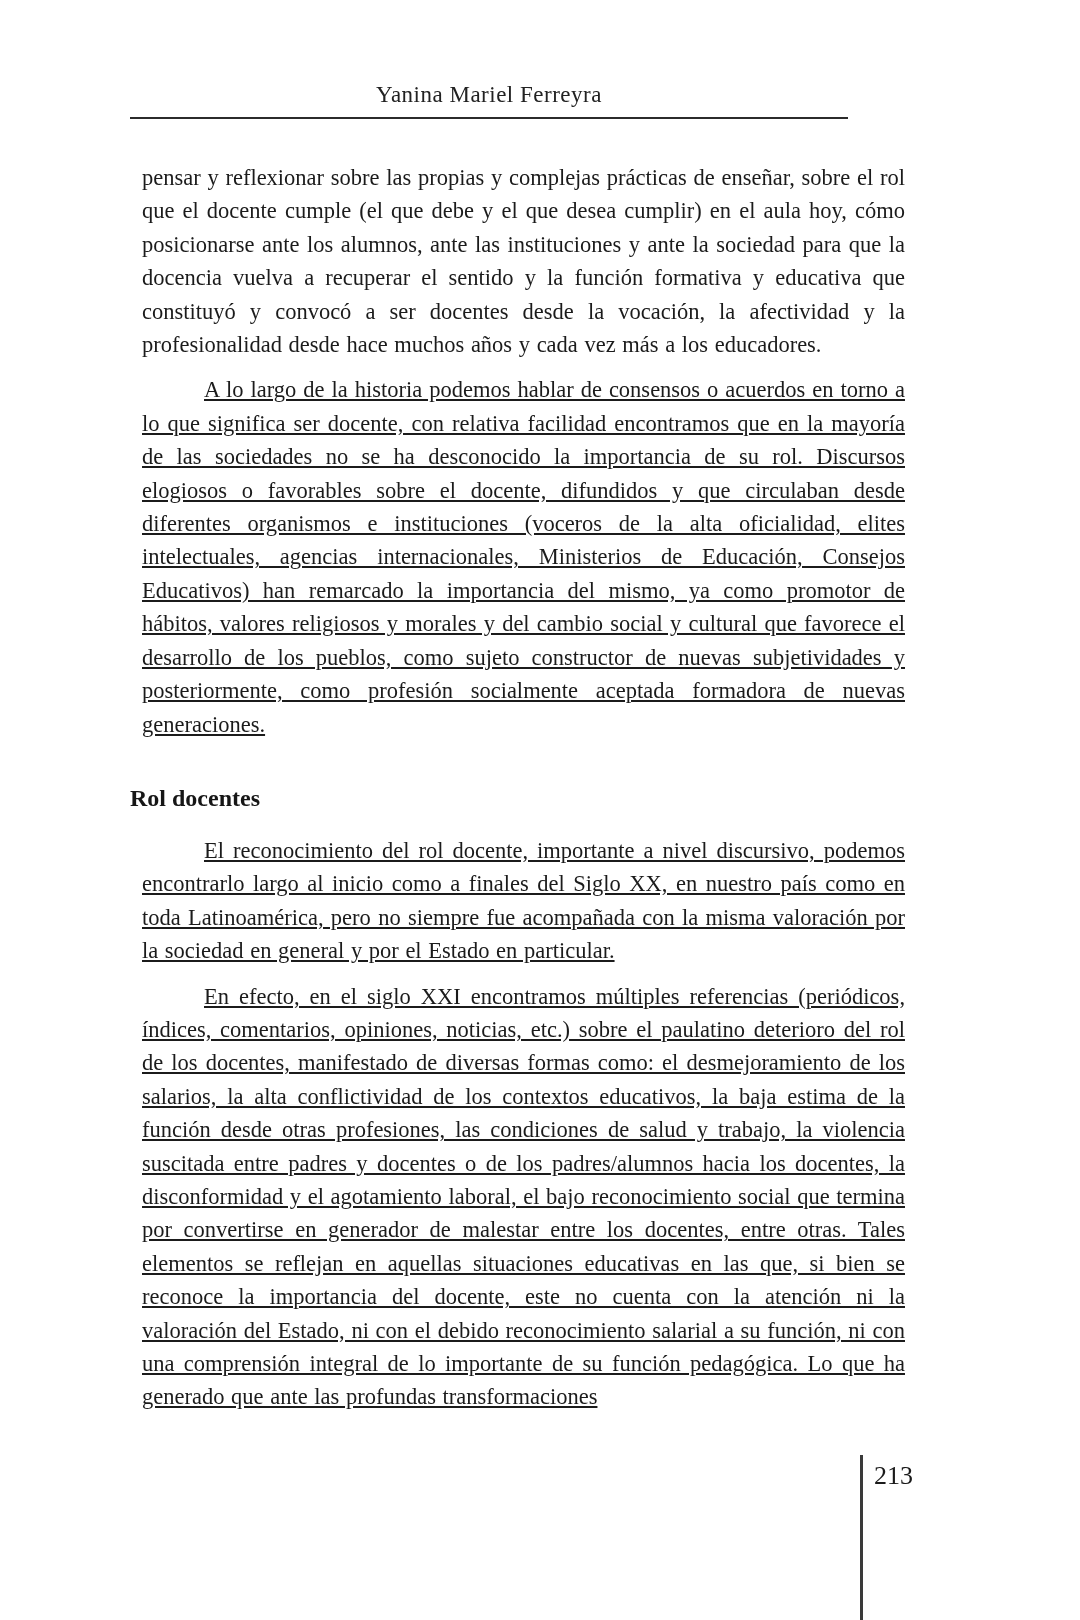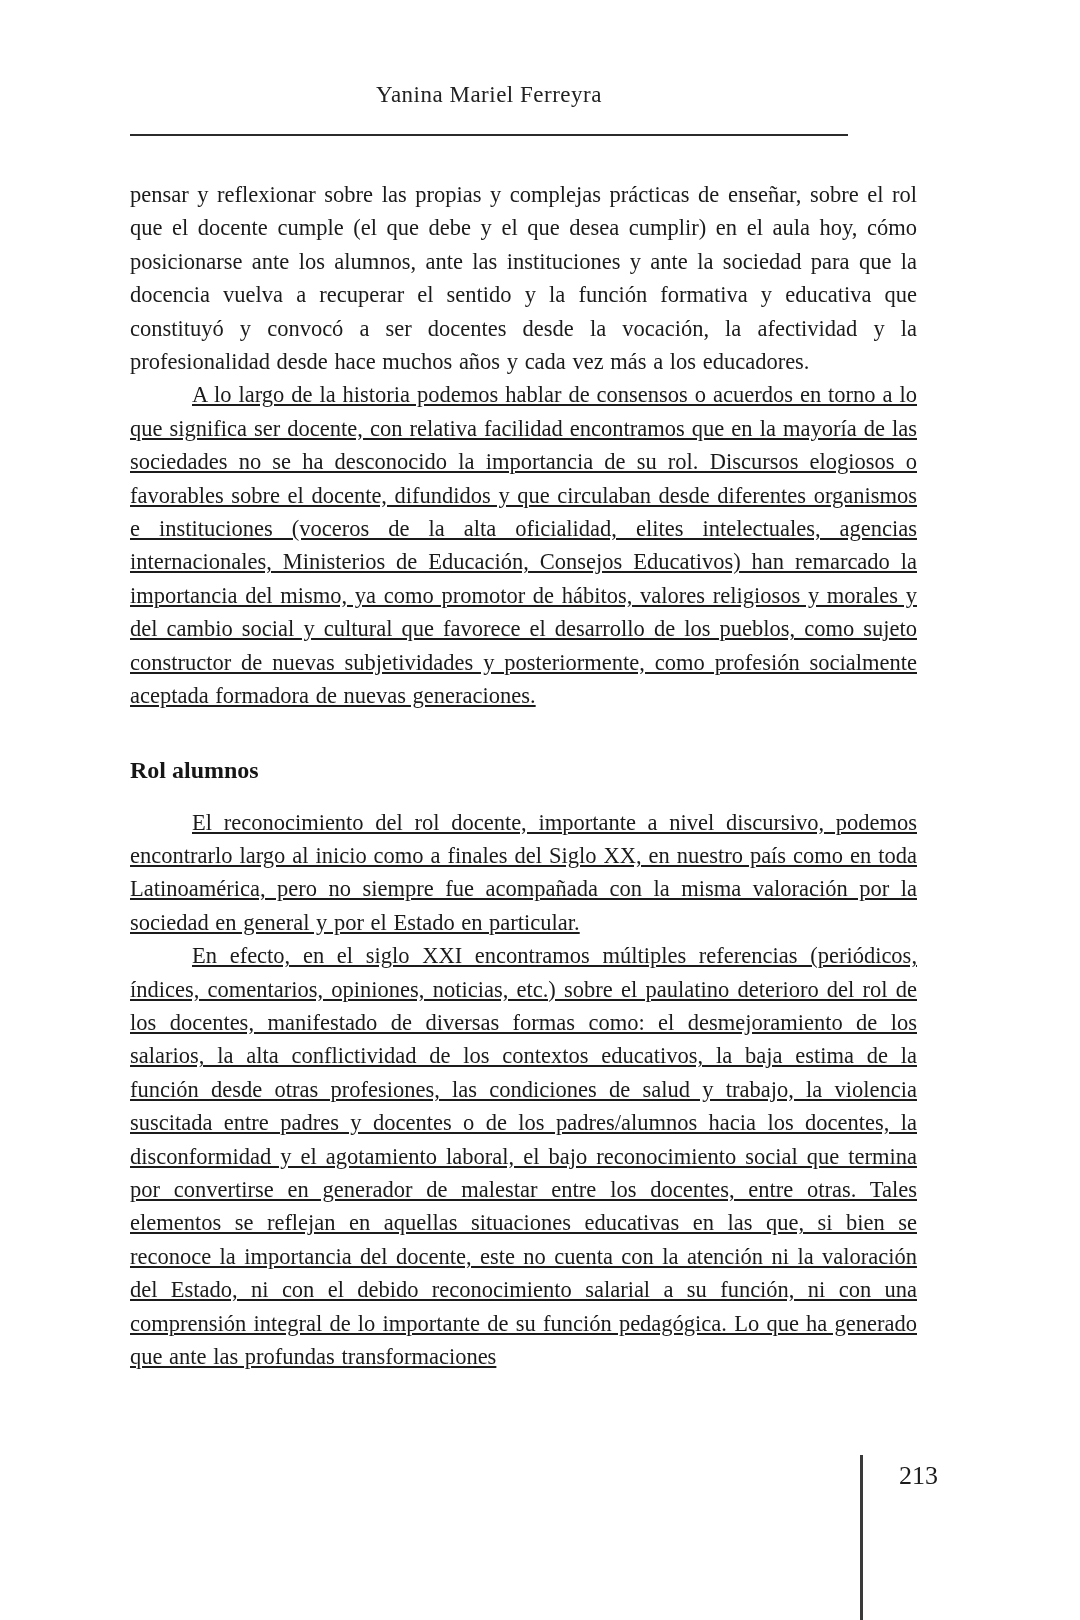--- a/index.html
+++ b/index.html
@@ -14,31 +14,31 @@
     background: #ffffff;
     box-sizing: border-box;
     padding: 82px 163px 0 130px;
     font-family: "Liberation Serif", "DejaVu Serif", serif;
     color: #1b1b1b;
     overflow: hidden;
   }
   .running-header-block {
     width: 718px;
     text-align: center;
-    padding-bottom: 26px;
+    padding-bottom: 9px;
     border-bottom: 2px solid #2b2b2b;
     margin-bottom: 42px;
   }
   .running-header {
     font-size: 23px;
     letter-spacing: 0.5px;
     color: #222222;
   }
   .body-text p {
-    margin: 0;
+    margin: 12px;
     font-size: 22.5px;
     line-height: 33.4px;
     text-align: justify;
     word-spacing: 1px;
   }
   .body-text p.indent {
     text-indent: 62px;
     text-decoration: underline;
   }
   .section-heading {
@@ -61,37 +61,36 @@
     width: 3px;
     height: 165px;
     background: #3a3a3a;
   }
   .page-number {
     position: absolute;
     left: 874px;
     top: 6px;
     font-size: 26px;
     color: #1b1b1b;
-    margin-left: 25px;
   }
 </style>
 </head>
 <body>
 
 <div class="page">
 
   <div class="running-header-block">
     <span class="running-header">Yanina Mariel Ferreyra</span>
   </div>
 
   <div class="body-text">
     <p>pensar y reflexionar sobre las propias y complejas prácticas de enseñar, sobre el rol que el docente cumple (el que debe y el que desea cumplir) en el aula hoy, cómo posicionarse ante los alumnos, ante las instituciones y ante la sociedad para que la docencia vuelva a recuperar el sentido y la función formativa y educativa que constituyó y convocó a ser docentes desde la vocación, la afectividad y la profesionalidad desde hace muchos años y cada vez más a los educadores.</p>
     <p class="indent">A lo largo de la historia podemos hablar de consensos o acuerdos en torno a lo que significa ser docente, con relativa facilidad encontramos que en la mayoría de las sociedades no se ha desconocido la importancia de su rol. Discursos elogiosos o favorables sobre el docente, difundidos y que circulaban desde diferentes organismos e instituciones (voceros de la alta oficialidad, elites intelectuales, agencias internacionales, Ministerios de Educación, Consejos Educativos) han remarcado la importancia del mismo, ya como promotor de hábitos, valores religiosos y morales y del cambio social y cultural que favorece el desarrollo de los pueblos, como sujeto constructor de nuevas subjetividades y posteriormente, como profesión socialmente aceptada formadora de nuevas generaciones.</p>
 
-    <h2 class="section-heading">Rol alumnos</h2>
+    <h2 class="section-heading">Rol docentes</h2>
 
     <p class="indent">El reconocimiento del rol docente, importante a nivel discursivo, podemos encontrarlo largo al inicio como a finales del Siglo XX, en nuestro país como en toda Latinoamérica, pero no siempre fue acompañada con la misma valoración por la sociedad en general y por el Estado en particular.</p>
     <p class="indent">En efecto, en el siglo XXI encontramos múltiples referencias (periódicos, índices, comentarios, opiniones, noticias, etc.) sobre el paulatino deterioro del rol de los docentes, manifestado de diversas formas como: el desmejoramiento de los salarios, la alta conflictividad de los contextos educativos, la baja estima de la función desde otras profesiones, las condiciones de salud y trabajo, la violencia suscitada entre padres y docentes o de los padres/alumnos hacia los docentes, la disconformidad y el agotamiento laboral, el bajo reconocimiento social que termina por convertirse en generador de malestar entre los docentes, entre otras. Tales elementos se reflejan en aquellas situaciones educativas en las que, si bien se reconoce la importancia del docente, este no cuenta con la atención ni la valoración del Estado, ni con el debido reconocimiento salarial a su función, ni con una comprensión integral de lo importante de su función pedagógica. Lo que ha generado que ante las profundas transformaciones</p>
   </div>
 
   <div class="footer">
     <div class="footer-rule"></div>
     <span class="page-number">213</span>
   </div>
 

